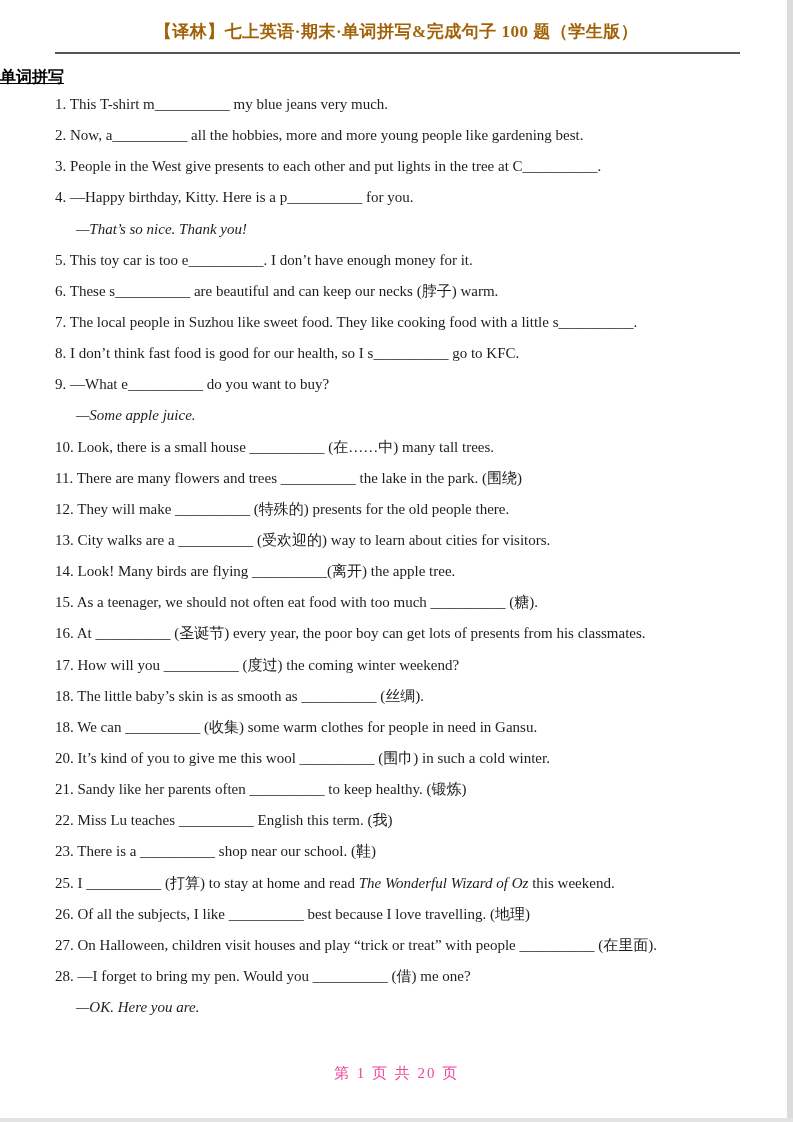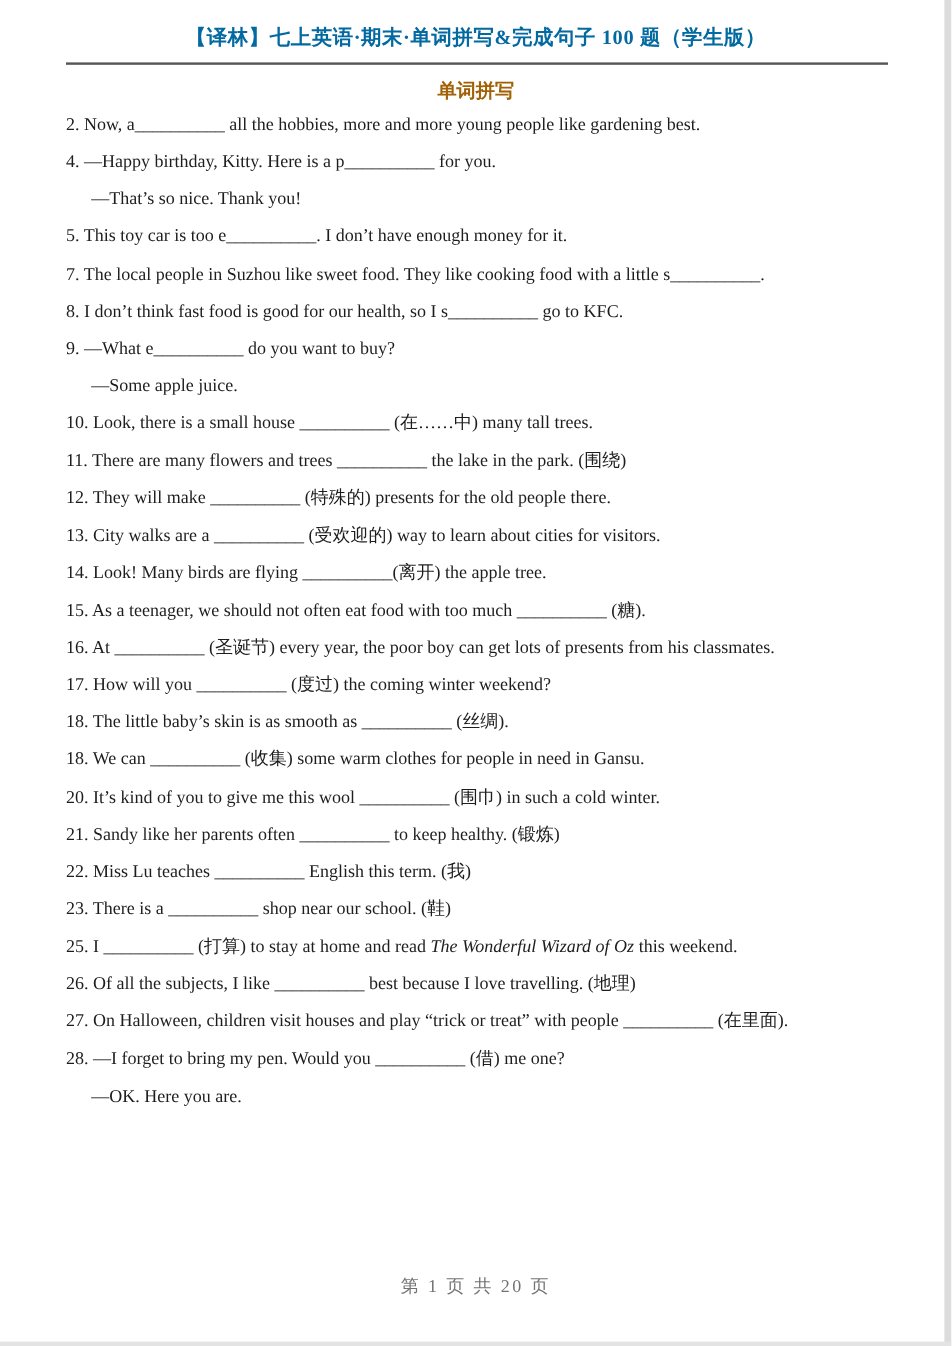--- a/index.html
+++ b/index.html
@@ -27,55 +27,56 @@
     }
     .divider {
       margin: 9px 53px 0 55px;
       height: 0;
       border-top: 2px solid #555555;
     }
     .section-title {
       margin-top: 11px;
       height: 24px;
       line-height: 24px;
-      text-align: center;
       font-size: 16px;
       font-weight: bold;
-      color: #a16207;
+      color: #000000;
+      text-decoration: underline;
     }
     .questions {
       margin: 0 28px 0 55px;
       font-size: 15px;
     }
     .line {
       height: 31.15px;
       line-height: 31.15px;
       white-space: nowrap;
       overflow: visible;
     }
     .line.cont {
       padding-left: 21px;
+      font-style: italic;
     }
     .qnum {
       display: inline;
     }
     .book-title {
       font-style: italic;
       text-align: center;
     }
     .footer {
       position: absolute;
       top: 1062px;
       left: 0;
       right: 0;
       height: 22px;
       line-height: 22px;
       text-align: center;
       font-size: 15px;
-      color: #737373;
+      color: #ec4899;
       letter-spacing: 2px;
     }
     .scan-edge-right {
       position: absolute;
       top: 0;
       right: 0;
       width: 6px;
       height: 100%;
       background: #dcdcdc;
     }
@@ -86,31 +87,34 @@
       width: 100%;
       height: 4px;
       background: #e3e3e3;
     }
   </style>
 </head>
 <body>
 
 <div class="page">
 
-  <div class="header-title" style="color: #0369a1;">【译林】七上英语·期末·单词拼写&amp;完成句子 100 题（学生版）</div>
+  <div class="header-title" style="color: #a16207;">【译林】七上英语·期末·单词拼写&amp;完成句子 100 题（学生版）</div>
 
   <div class="divider"></div>
 
   <div class="section-title">单词拼写</div>
 
   <div class="questions" id="questions">
+      <div class="line"><span class="qnum">1.</span> <span>This T-shirt m__________ my blue jeans very much.</span></div>
       <div class="line"><span class="qnum">2.</span> <span>Now, a__________ all the hobbies, more and more young people like gardening best.</span></div>
+      <div class="line"><span class="qnum">3.</span> <span>People in the West give presents to each other and put lights in the tree at C__________.</span></div>
       <div class="line"><span class="qnum">4.</span> <span>—Happy birthday, Kitty. Here is a p__________ for you.</span></div>
       <div class="line cont"><span>—That’s so nice. Thank you!</span></div>
       <div class="line"><span class="qnum">5.</span> <span>This toy car is too e__________. I don’t have enough money for it.</span></div>
+      <div class="line"><span class="qnum">6.</span> <span>These s__________ are beautiful and can keep our necks (脖子) warm.</span></div>
       <div class="line"><span class="qnum">7.</span> <span>The local people in Suzhou like sweet food. They like cooking food with a little s__________.</span></div>
       <div class="line"><span class="qnum">8.</span> <span>I don’t think fast food is good for our health, so I s__________ go to KFC.</span></div>
       <div class="line"><span class="qnum">9.</span> <span>—What e__________ do you want to buy?</span></div>
       <div class="line cont"><span>—Some apple juice.</span></div>
       <div class="line"><span class="qnum">10.</span> <span>Look, there is a small house __________ (在……中) many tall trees.</span></div>
       <div class="line"><span class="qnum">11.</span> <span>There are many flowers and trees __________ the lake in the park. (围绕)</span></div>
       <div class="line"><span class="qnum">12.</span> <span>They will make __________ (特殊的) presents for the old people there.</span></div>
       <div class="line"><span class="qnum">13.</span> <span>City walks are a __________ (受欢迎的) way to learn about cities for visitors.</span></div>
       <div class="line"><span class="qnum">14.</span> <span>Look! Many birds are flying __________(离开) the apple tree.</span></div>
       <div class="line"><span class="qnum">15.</span> <span>As a teenager, we should not often eat food with too much __________ (糖).</span></div>

